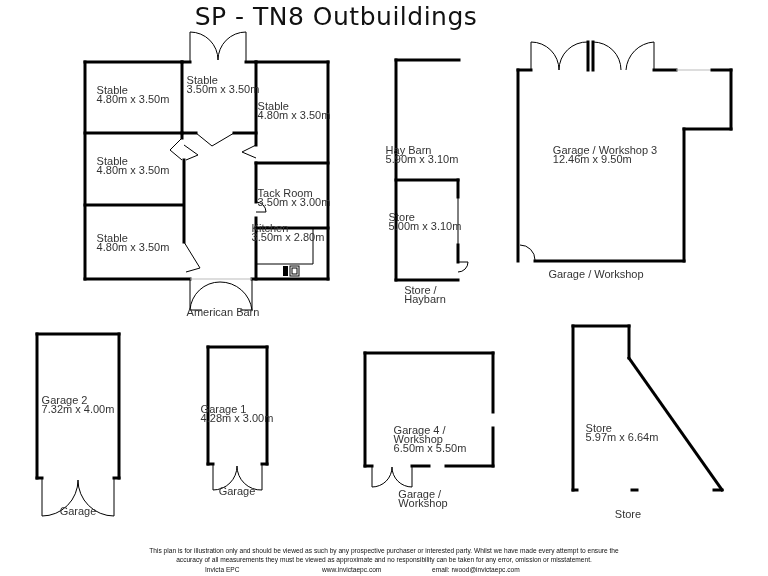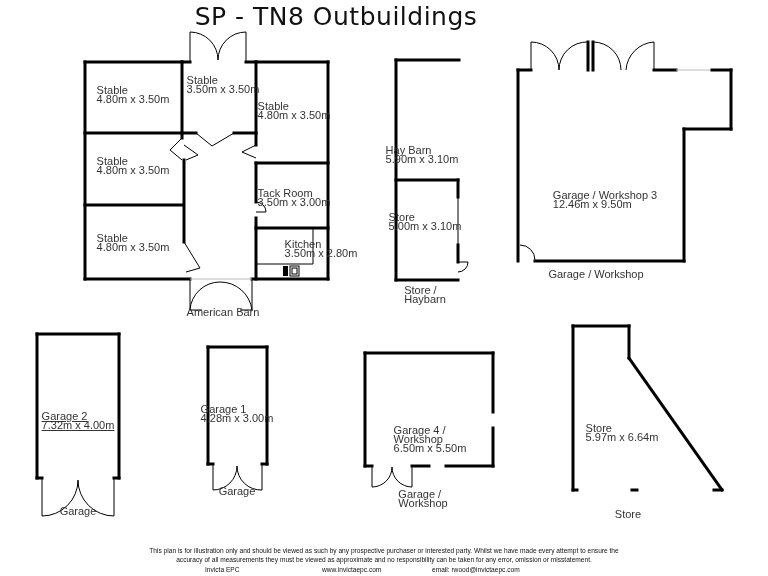--- a/index.html
+++ b/index.html
@@ -177,21 +177,21 @@
       <div>3.50m x 3.50m</div>
   </div>
   <div class="lbl" style="left:294px;top:102px;">
     <div>Stable</div>
       <div>4.80m x 3.50m</div>
   </div>
   <div class="lbl" style="left:294px;top:189px;">
     <div>Tack Room</div>
       <div>3.50m x 3.00m</div>
   </div>
-  <div class="lbl" style="left:288px;top:240px;margin-left:33px;">
+  <div class="lbl" style="left:288px;top:224px;">
     <div>Kitchen</div>
       <div>3.50m x 2.80m</div>
   </div>
   <div class="lbl" style="left:223px;top:308px;">American Barn</div>
 </div>
 
 <div>
   <div class="lbl" style="left:422px;top:118px;margin-top:28px;">
     <div>Hay Barn</div>
       <div>5.90m x 3.10m</div>
@@ -200,29 +200,29 @@
     <div>Store</div>
       <div>5.00m x 3.10m</div>
   </div>
   <div class="lbl" style="left:425px;top:286px;">
     <div>Store /</div>
       <div>Haybarn</div>
   </div>
 </div>
 
 <div>
-  <div class="lbl" style="left:605px;top:146px;margin-top:45px;">
+  <div class="lbl" style="left:605px;top:146px;">
     <div>Garage / Workshop 3</div>
       <div>12.46m x 9.50m</div>
   </div>
   <div class="lbl" style="left:596px;top:270px;">Garage / Workshop</div>
 </div>
 
 <div>
-  <div class="lbl" style="left:78px;top:412px;text-decoration:underline;">
+  <div class="lbl" style="left:78px;top:396px;">
     <div>Garage 2</div>
       <div>7.32m x 4.00m</div>
   </div>
   <div class="lbl" style="left:78px;top:507px;">Garage</div>
 </div>
 
 <div>
   <div class="lbl" style="left:237px;top:405px;">
     <div>Garage 1</div>
       <div>4.28m x 3.00m</div>

